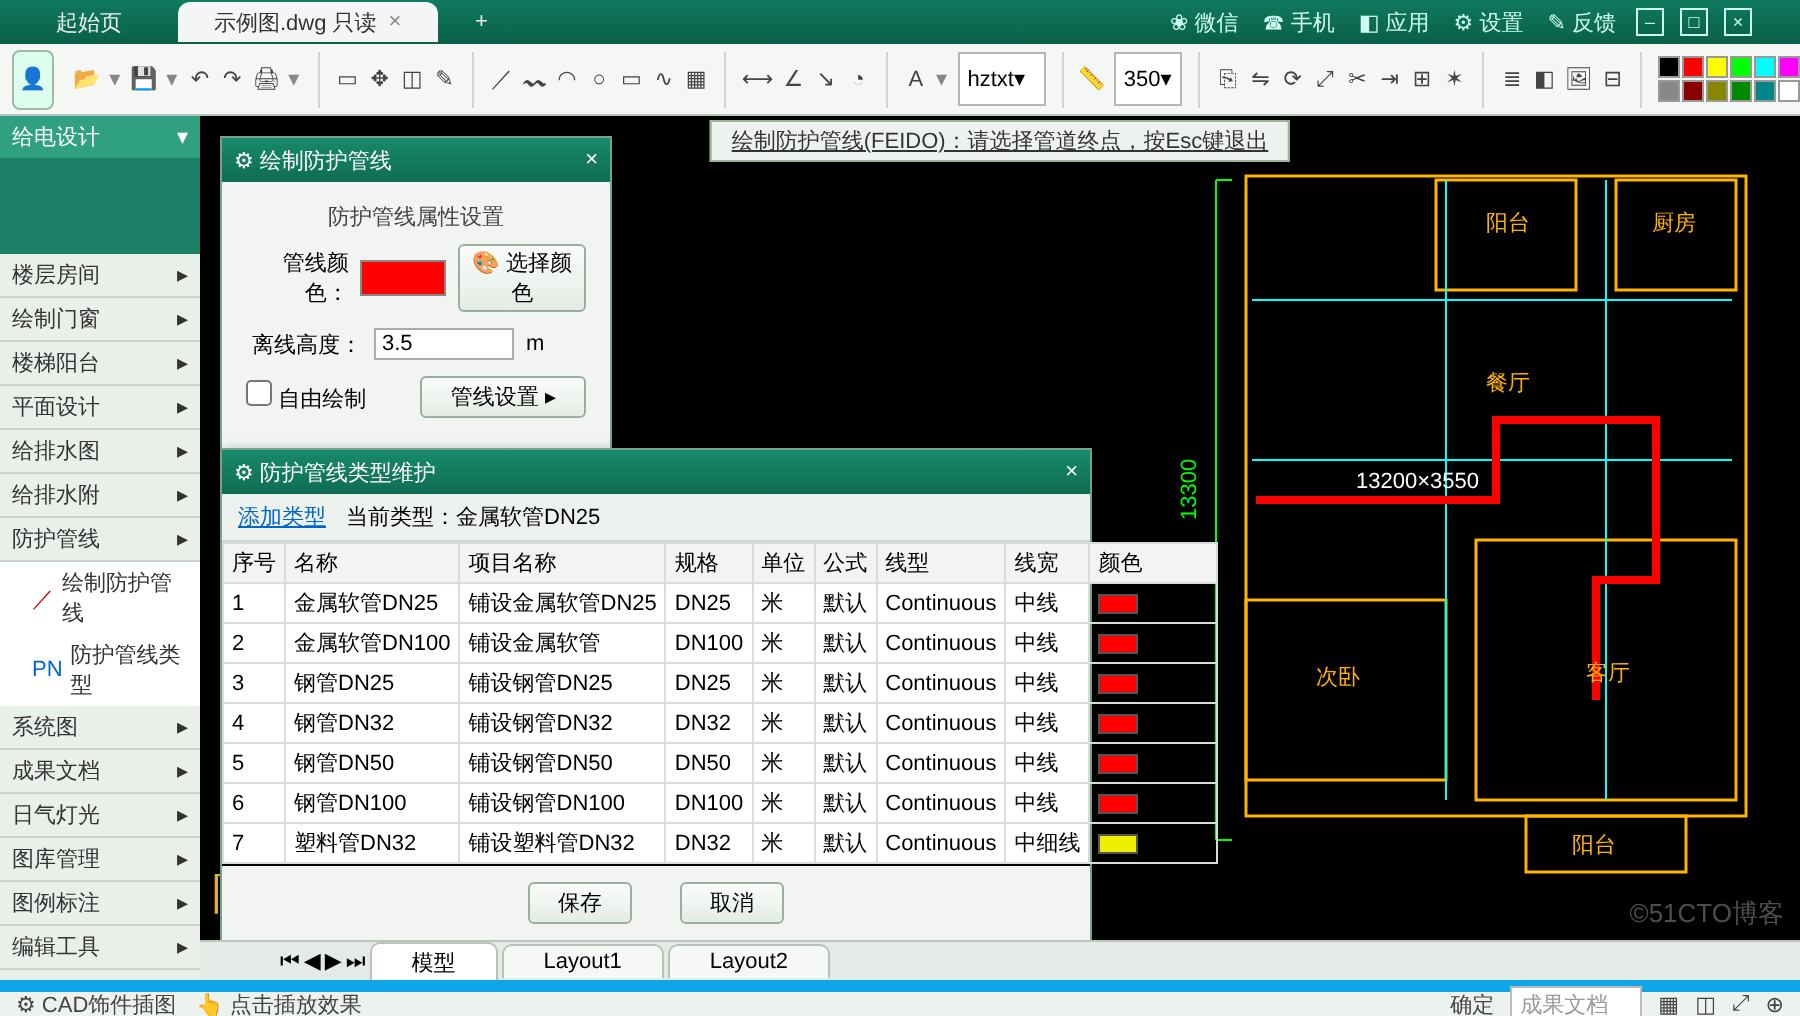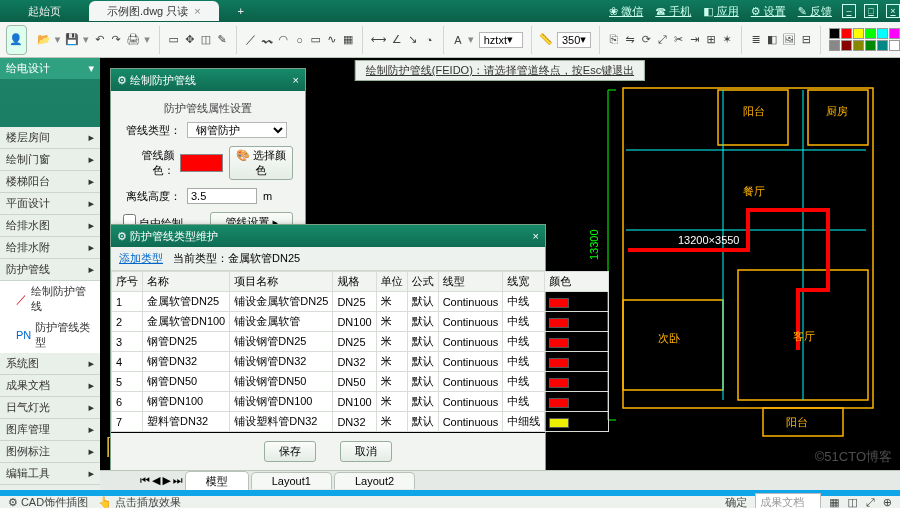--- a/index.html
+++ b/index.html
@@ -3,31 +3,31 @@
 <meta charset="utf-8">
 <style>
 * { box-sizing: border-box; margin: 0; padding: 0; font-family: "Microsoft YaHei", SimSun, sans-serif; font-size: 11px; }
 body { width: 900px; height: 508px; background: #11735a; overflow: hidden; position: relative; }
 
 
 .titlebar { height: 22px; background: linear-gradient(#0f7a5e,#0a5f47); display: flex; align-items: center; }
 .tab { height: 20px; margin-left: 10px; padding: 0 18px; display: flex; align-items: center; color: #eee; border-radius: 6px 6px 0 0; position: relative; }
 .tab.active { background: #f3f6f4; color: #333; }
 .tab-close { margin-left: 6px; color: #888; }
-.win-ctrls { margin-left: auto; display: flex; align-items: center; color: #cfe; gap: 8px; padding-right: 0; text-decoration: underline; }
+.win-ctrls { margin-left: auto; display: flex; align-items: center; color: #cfe; gap: 8px; padding-right: 24px; }
 .win-ctrls span { padding: 0 2px; cursor: pointer; }
 .mini-btn { width: 14px; height: 14px; border: 1px solid #cfe; display: inline-flex; align-items: center; justify-content: center; font-size: 9px; }
 
 
 .ribbon { height: 36px; background: #f5f7f5; border-bottom: 1px solid #b9c5bd; display: flex; align-items: center; padding-left: 6px; gap: 4px; }
 .avatar { width: 30px; height: 30px; border: 1px solid #9fb9aa; border-radius: 4px; background: #dfe; display: flex; align-items: center; justify-content: center; margin-right: 6px; }
 .rbtn { width: 18px; height: 18px; display: flex; align-items: center; justify-content: center; color: #444; }
 .rdrop { width: 10px; color: #888; }
 .rsep { width: 1px; height: 28px; background: #cfd7cf; margin: 0 4px; }
-.combo { border: 1px solid #b6b6b6; height: 16px; padding: 0 4px; display: flex; align-items: center; background: #fff; }
+.combo { border: 1px solid #b6b6b6; height: 27px; padding: 0 4px; display: flex; align-items: center; background: #fff; }
 .swatches { display: grid; grid-template-columns: repeat(6, 11px); grid-template-rows: repeat(2, 11px); gap: 1px; }
 .sw { width: 11px; height: 11px; border: 1px solid #999; }
 
 
 .main { position: absolute; top: 58px; left: 0; right: 0; bottom: 18px; display: flex; }
 .sidebar { width: 100px; background: linear-gradient(#1c8268,#0f6c52); display: flex; flex-direction: column; gap: 48px; }
 .side-hdr { background: #2fa181; color: #fff; padding: 3px 6px; display: flex; align-items: center; justify-content: space-between; }
 .side-item { background: #e9efe9; border-bottom: 1px solid #cbd5cb; padding: 3px 6px; color: #333; display: flex; align-items: center; justify-content: space-between; }
 .side-sub { background: #fff; padding: 3px 6px 3px 16px; color: #333; display: flex; align-items: center; gap: 4px; }
 
@@ -270,24 +270,20 @@
 </div>
 
 <div class="dlg" style="left:110px;top:68px;width:196px">
   <div class="dlg-title">
       <span>⚙ <span>绘制防护管线</span></span>
       <span>×</span>
     </div>
   <div class="dlg-body">
     <div class="fieldset-title">防护管线属性设置</div>
     <div class="form-row">
-        <span class="lbl">管线类型：</span>
-        <select class="combo" style="width:100px"><option>钢管防护</option></select>
-      </div>
-    <div class="form-row">
         <span class="lbl">管线颜色：</span>
         <span class="clr-sw"></span>
         <button class="btn" style="padding:1px 4px">🎨 <span>选择颜色</span></button>
       </div>
     <div class="form-row">
         <span class="lbl">离线高度：</span>
         <input style="width: 70px; border: 1px solid rgb(170, 170, 170); padding: 1px 3px;" value="3.5">
         <span>m</span>
       </div>
     <div class="form-row" style="justify-content:space-between">

